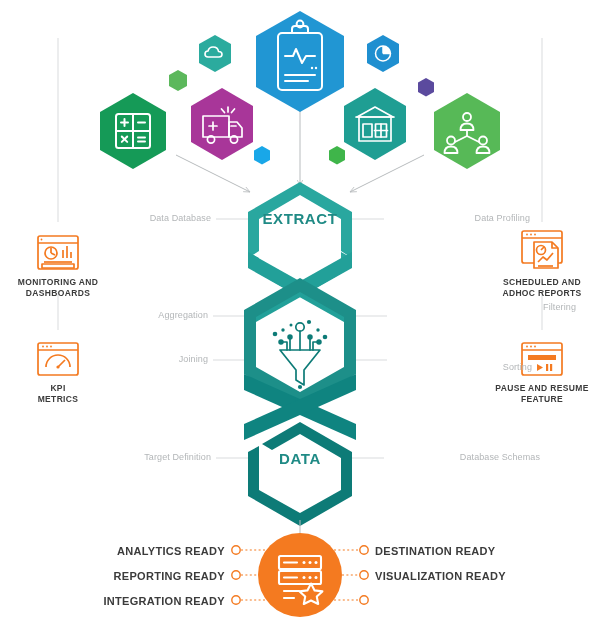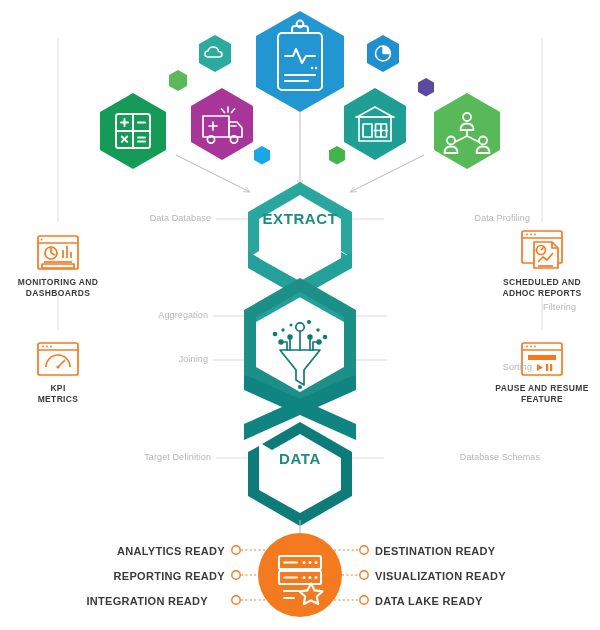--- a/index.html
+++ b/index.html
@@ -320,19 +320,18 @@
     <span>SCHEDULED AND</span><br>
     <span>ADHOC REPORTS</span>
   </div>
   <div class="side-label" style="left:477px;top:383px;">
     <span>PAUSE AND RESUME</span><br>
     <span>FEATURE</span>
   </div>
 
   <div class="outcome-label left" style="left:80px;top:545px;width:145px;">ANALYTICS READY</div>
   <div class="outcome-label left" style="left:80px;top:570px;width:145px;">REPORTING READY</div>
-  <div class="outcome-label left" style="left:63px;top:595px;width:145px;">INTEGRATION READY</div>
+  <div class="outcome-label left" style="left:80px;top:595px;width:145px;">INTEGRATION READY</div>
 
   <div class="outcome-label right" style="left:375px;top:545px;width:170px;">DESTINATION READY</div>
   <div class="outcome-label right" style="left:375px;top:570px;width:170px;">VISUALIZATION READY</div>
-  <div class="outcome-label right" style="left:375px;top:595px;width:170px;">DATA LAKE READY</div>
 
 </div>
 
 </body></html>

